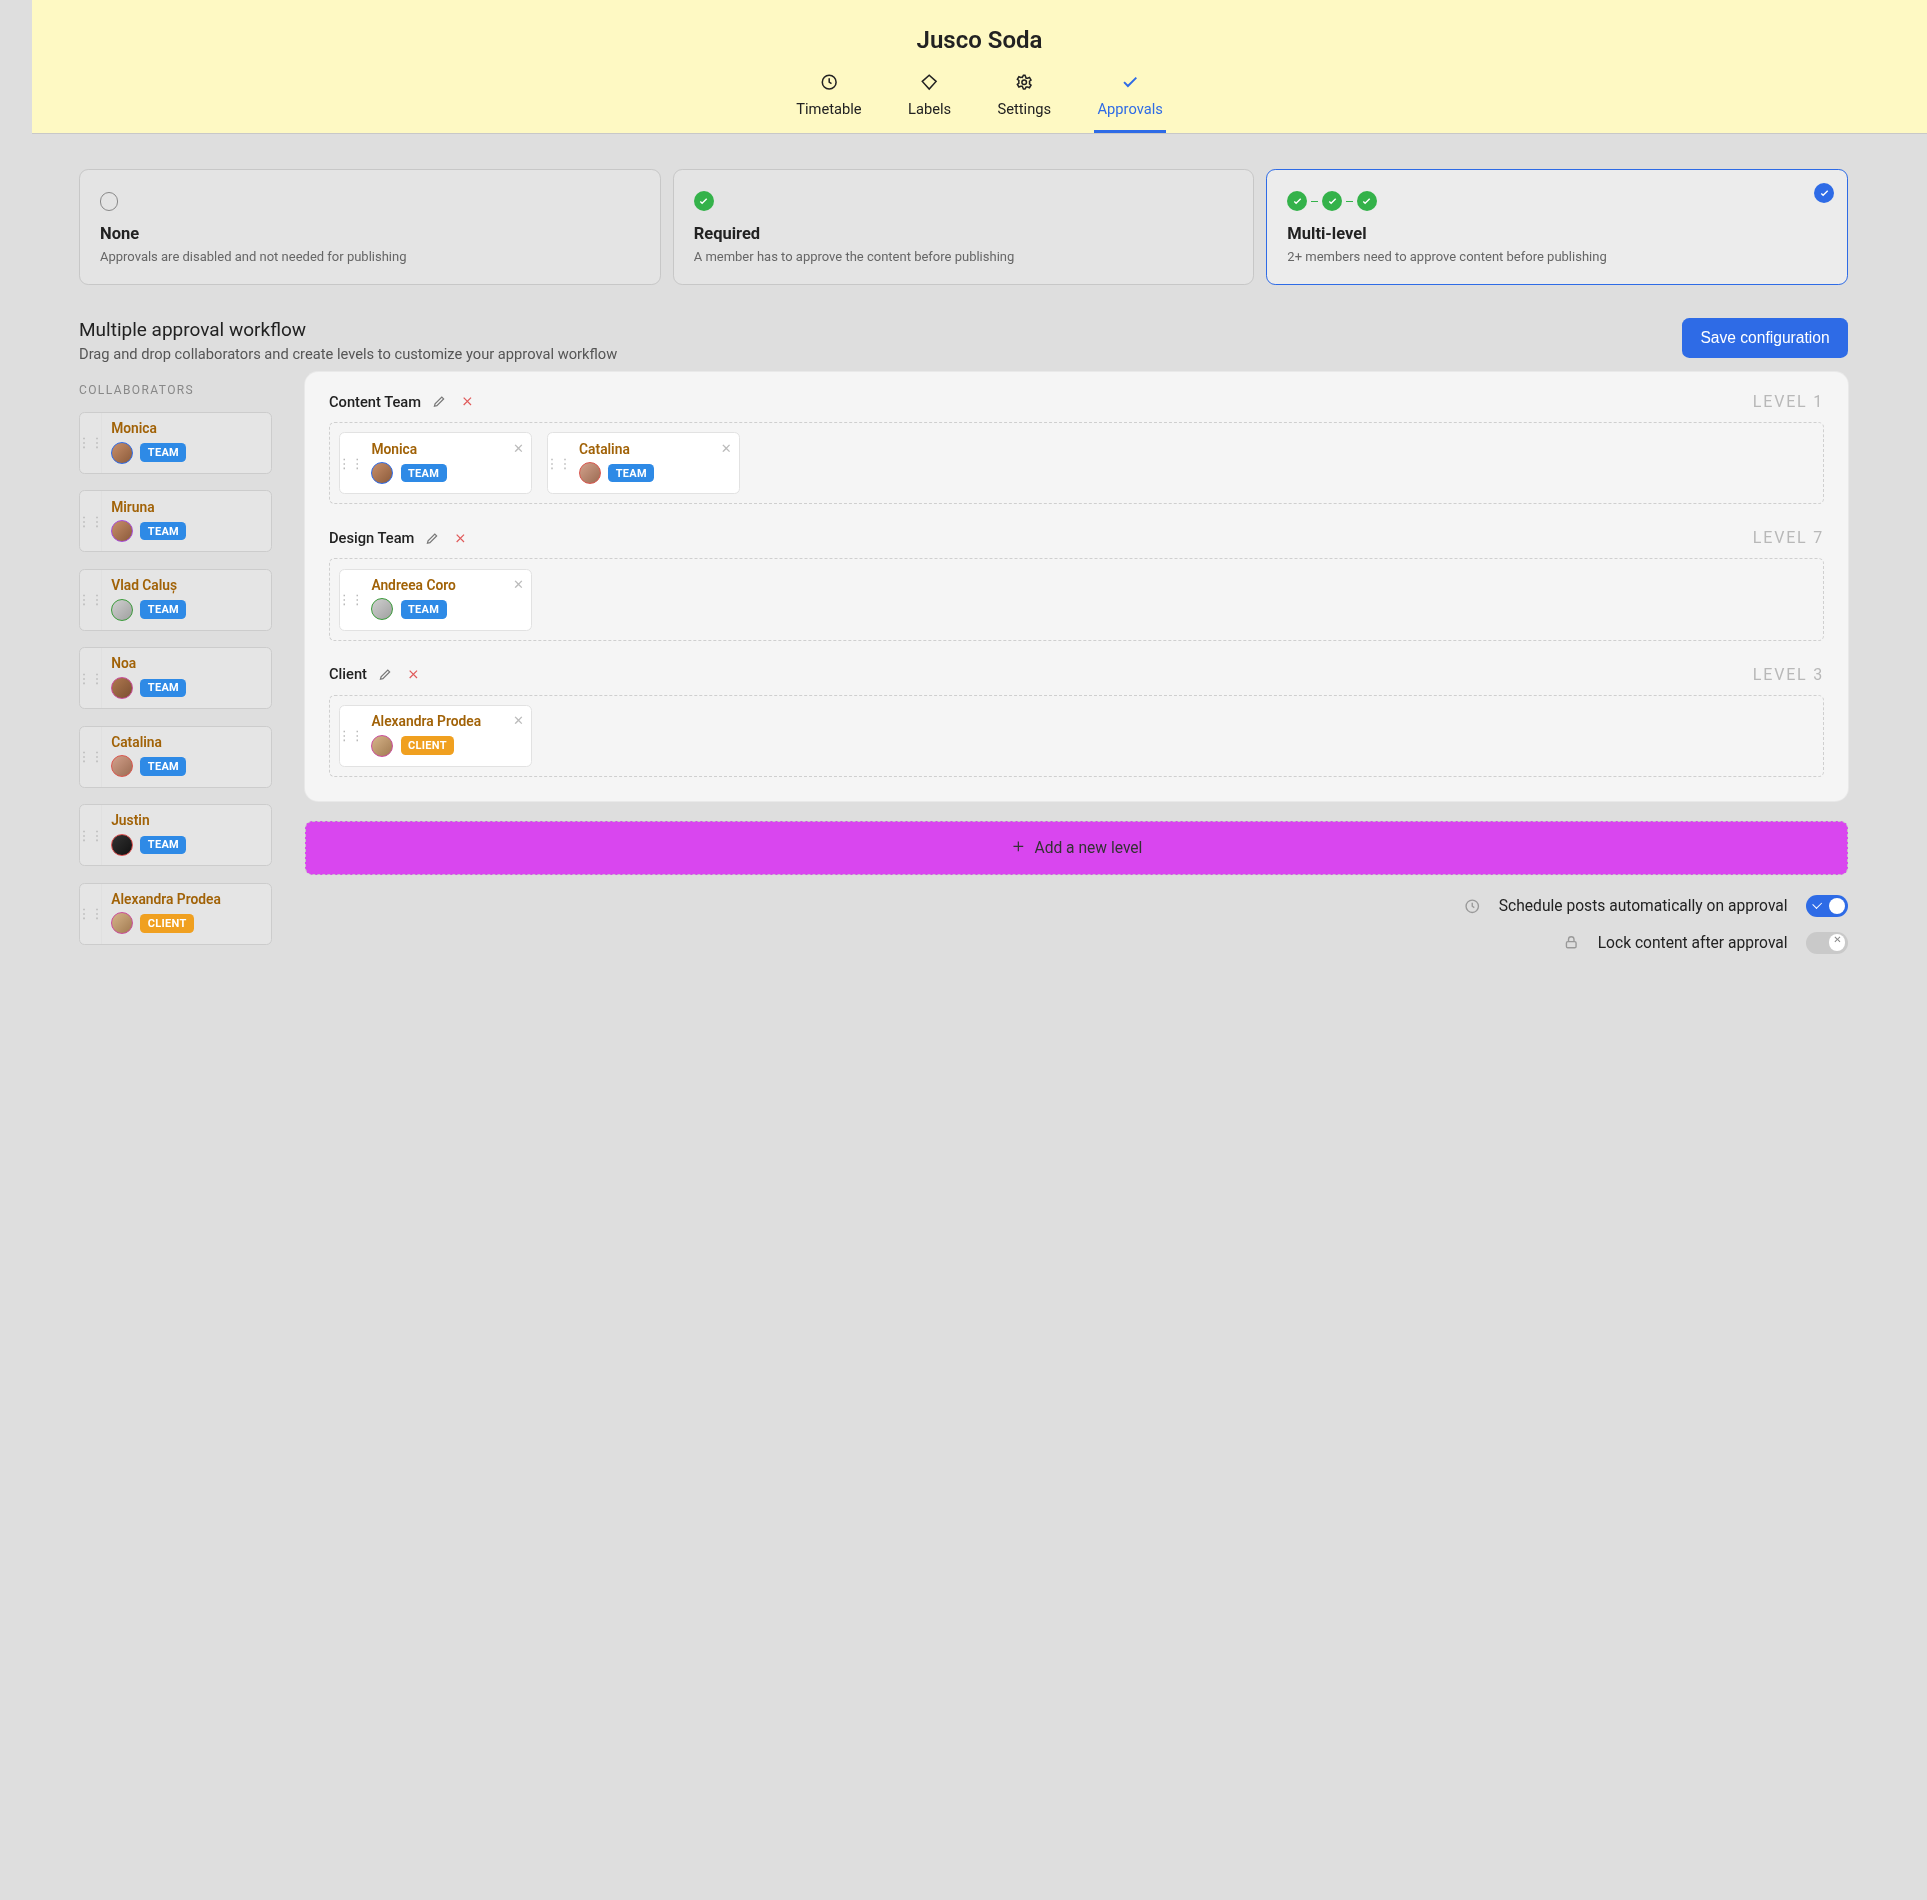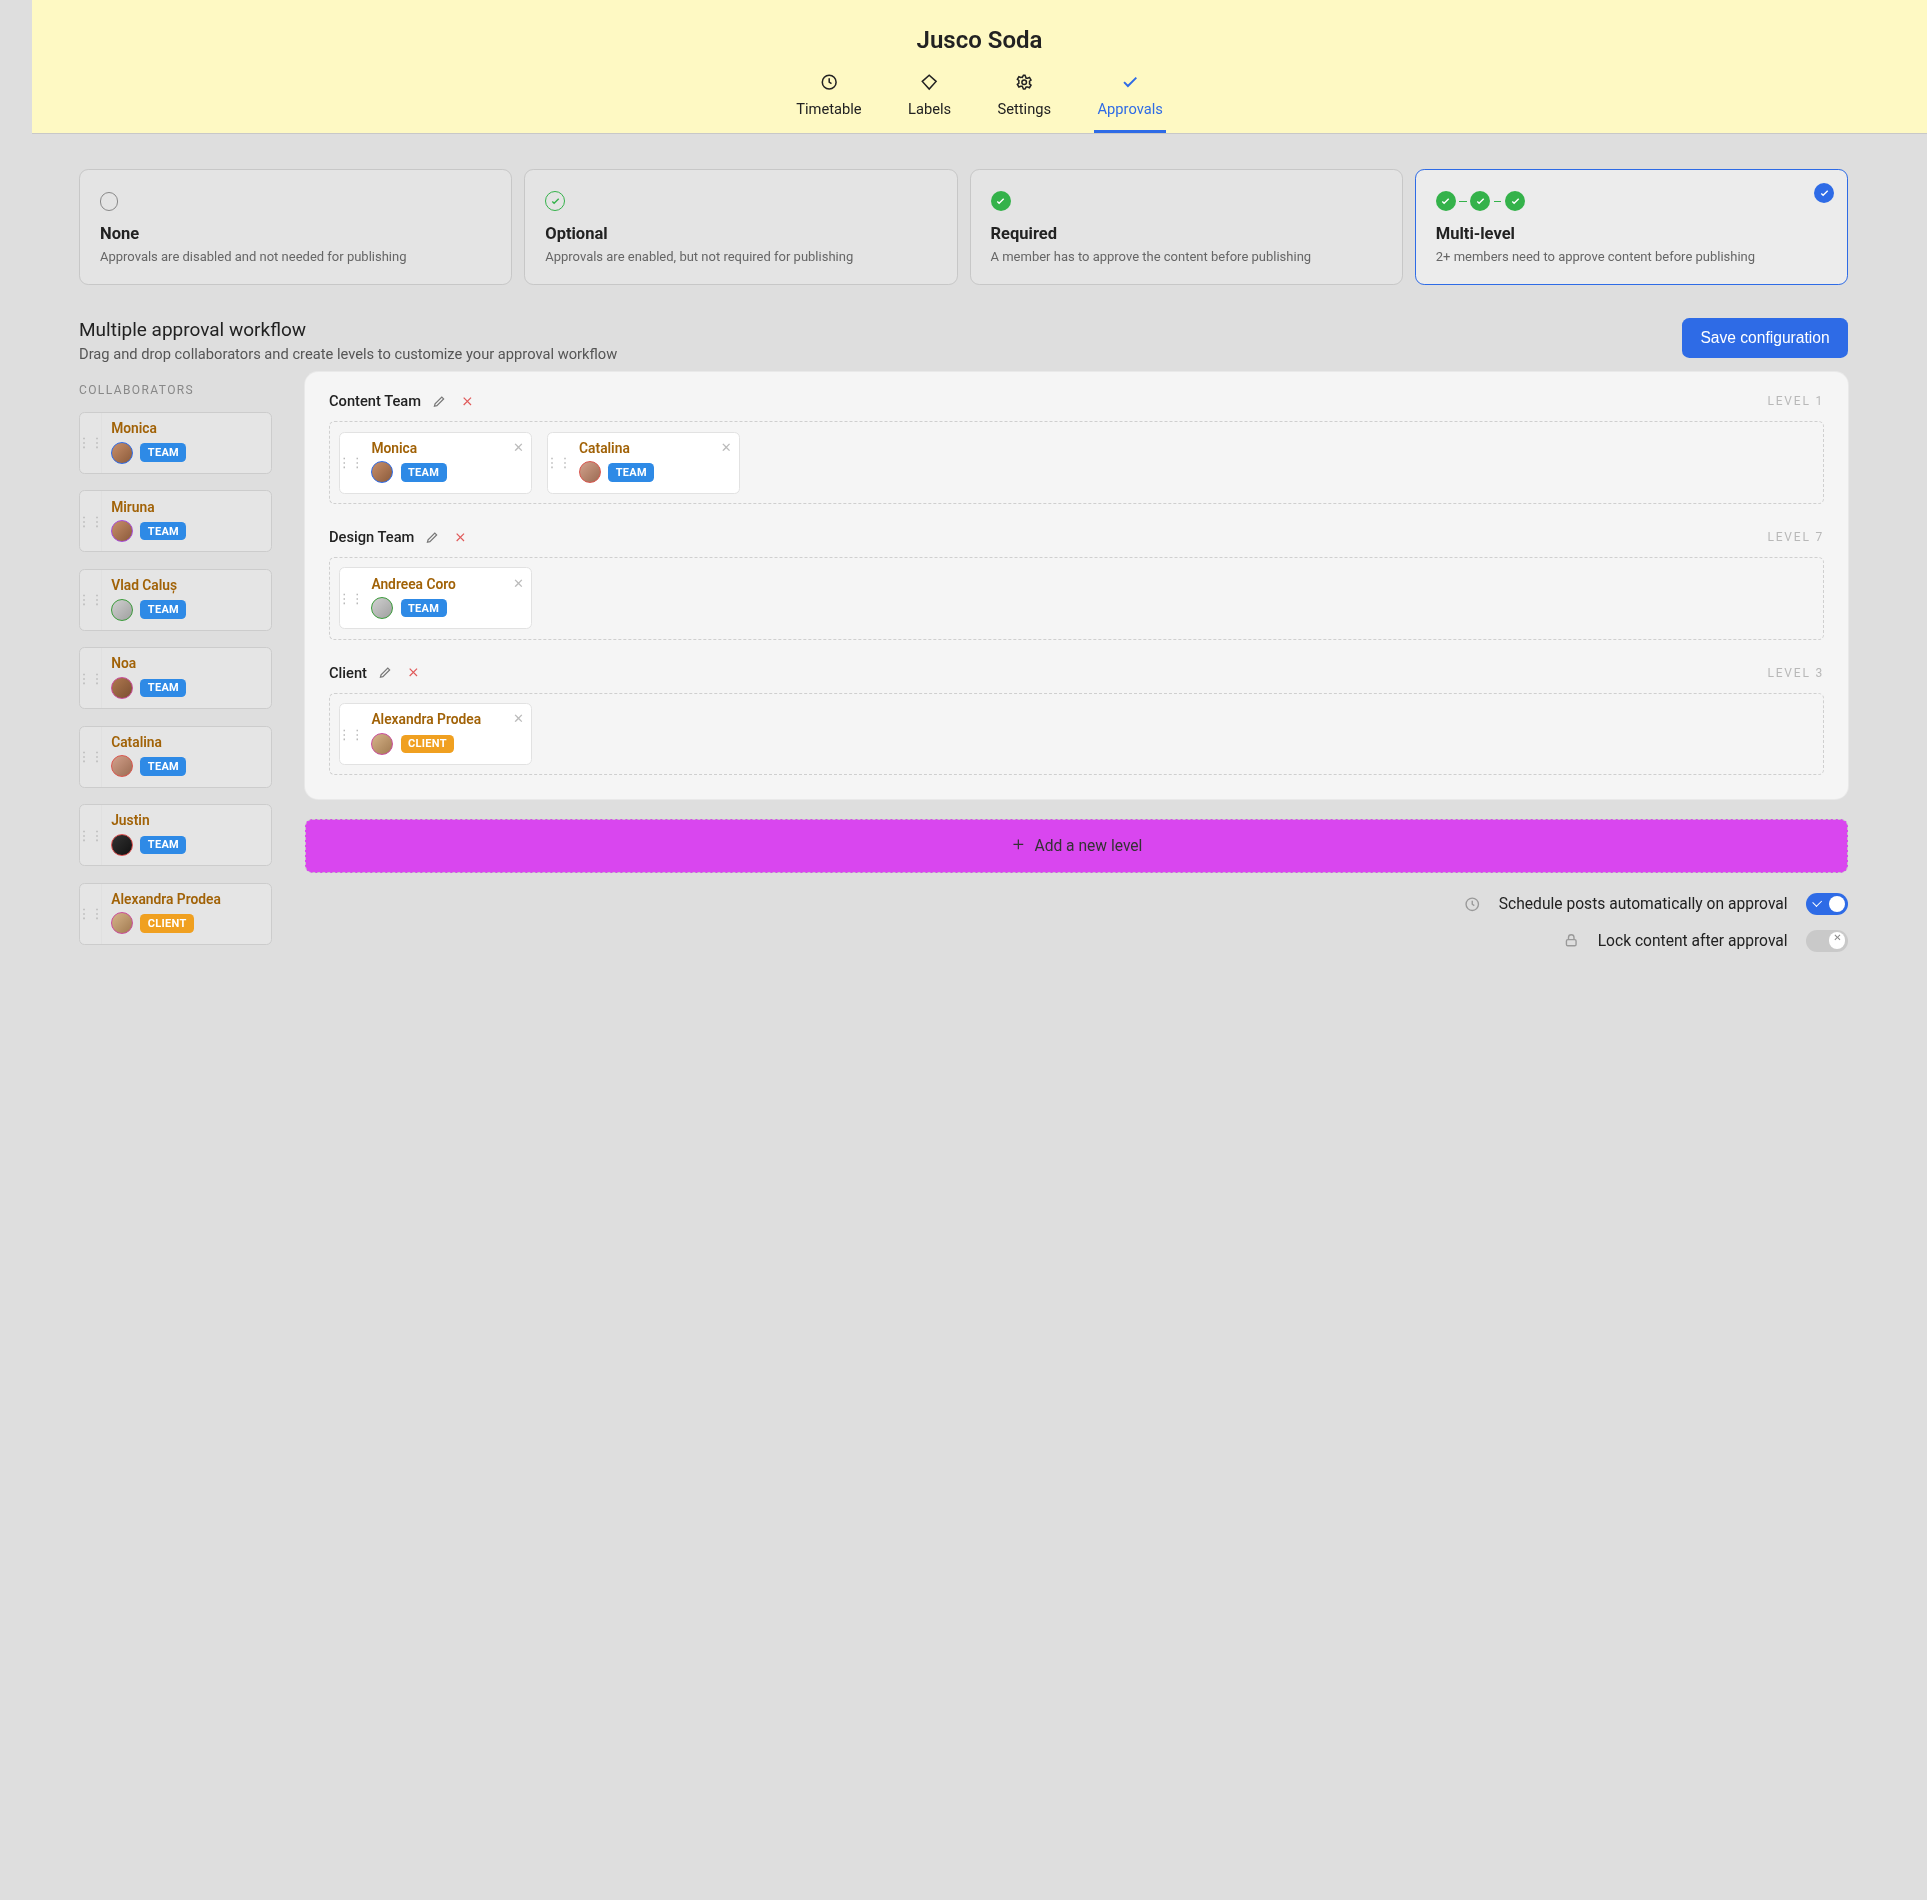--- a/index.html
+++ b/index.html
@@ -138,21 +138,21 @@
   .levels-wrap { flex:1; display:flex; flex-direction:column; gap:20px; }
   .levels-panel {
     background:#f5f5f5; border-radius:13px;
     padding:20px 24px 24px;
     box-shadow:0 0 0 0.9px #e9e9e9;
   }
   .level { margin-bottom:24px; }
   .level:last-child { margin-bottom:0; }
   .level-head { display:flex; align-items:center; gap:9.2px; margin-bottom:11px; }
   .level-name { font-size:14.7px; font-weight:500; color:#222; }
-  .level-label { margin-left:auto; font-size:12px; letter-spacing:1.8px; color:#b8b8b8; }
+  .level-label { margin-left:auto; font-size:16px; letter-spacing:1.8px; color:#b8b8b8; }
   .icon-btn { width:18.4px; height:18.4px; display:inline-flex; align-items:center; justify-content:center; cursor:pointer; }
   .icon-btn svg { width:14.7px; height:14.7px; }
   .dropzone {
     border:0.9px dashed #cfcfcf; border-radius:5.5px; padding:9.2px;
     display:flex; gap:14.7px; flex-wrap:wrap;
     background:#f5f5f5;
   }
   .dropzone .person-card { width:193px; }
 
   .add-level {
@@ -227,31 +227,20 @@
 <div class="cards">
   <div class="card">
     <div class="card-icon">
         <span class="ring-icon"></span>
       </div>
     <div class="card-title">None</div>
     <div class="card-desc">Approvals are disabled and not needed for publishing</div>
   </div>
   <div class="card">
     <div class="card-icon">
-      <span class="g-check outline">
-        <svg viewBox="0 0 24 24" fill="none" stroke="#34b24a" stroke-width="3">
-            <path d="M5 12l4 4L19 6"></path>
-          </svg>
-      </span>
-    </div>
-    <div class="card-title">Optional</div>
-    <div class="card-desc">Approvals are enabled, but not required for publishing</div>
-  </div>
-  <div class="card">
-    <div class="card-icon">
       <span class="g-check filled">
         <svg viewBox="0 0 24 24" fill="none" stroke="#fff" stroke-width="3">
             <path d="M5 12l4 4L19 6"></path>
           </svg>
       </span>
     </div>
     <div class="card-title">Required</div>
     <div class="card-desc">A member has to approve the content before publishing</div>
   </div>
   <div class="card selected">

